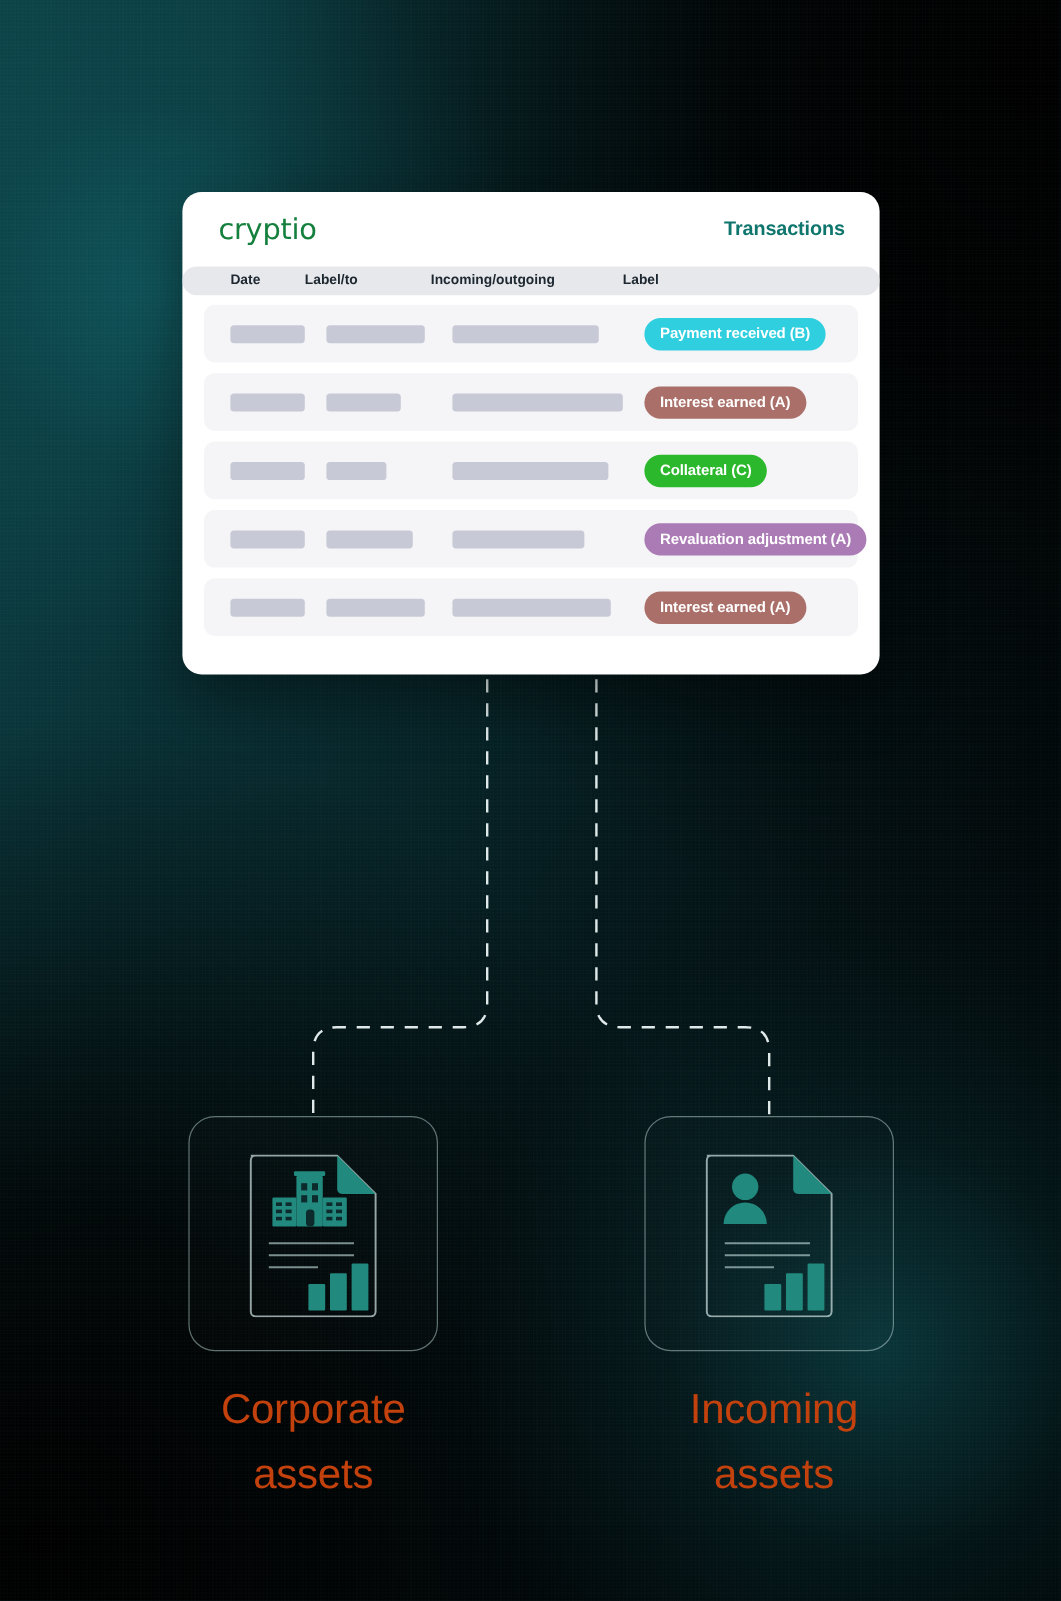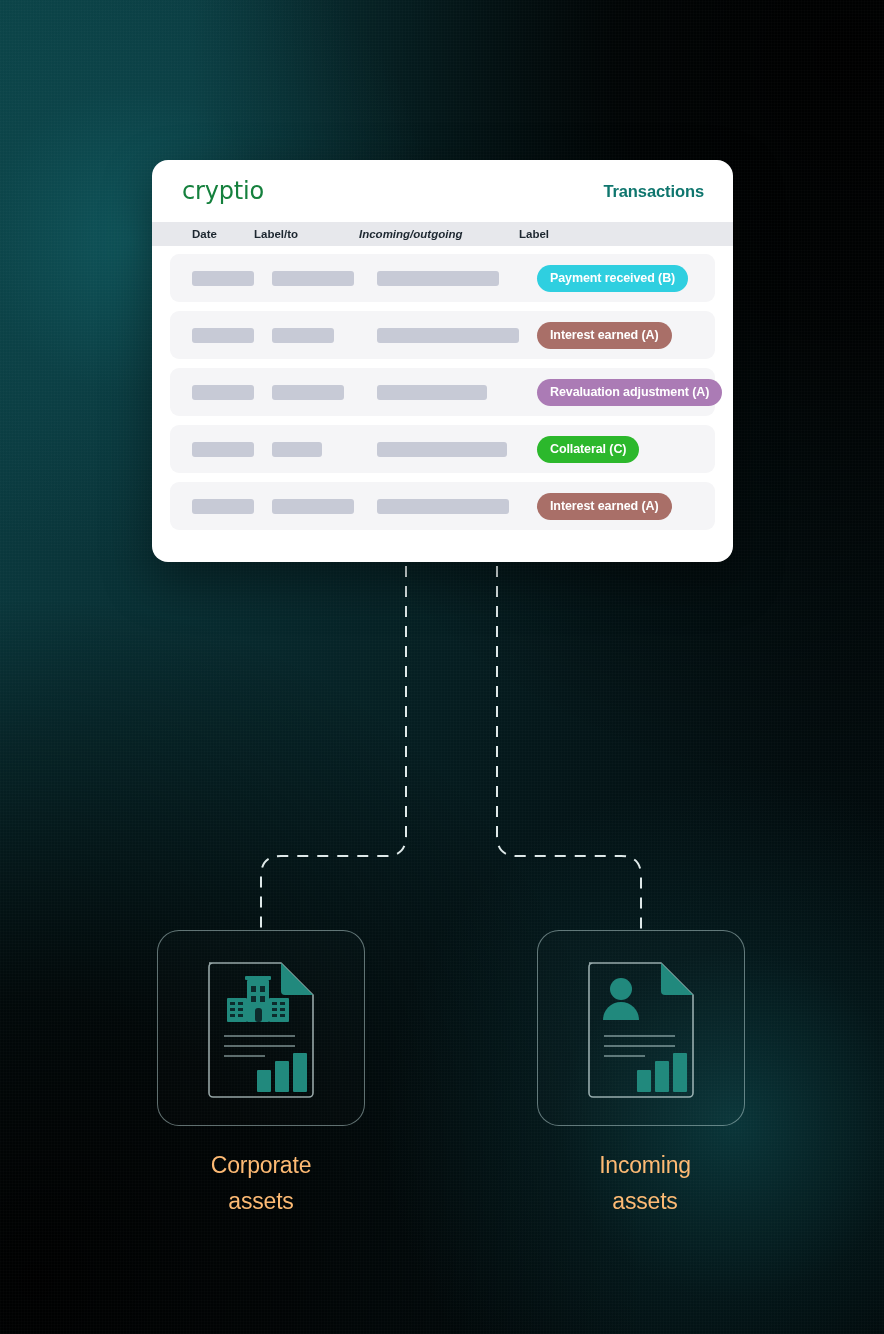--- a/index.html
+++ b/index.html
@@ -51,26 +51,26 @@
     padding:0 29px 0 30px; justify-content:space-between;
   }
   .logo-mark {
     font-size:24px; letter-spacing:-0.2px; color:#15803d;
     font-weight:400; display:flex; align-items:baseline;
     font-family:"DejaVu Sans", sans-serif;
   }
   .card-title { font-size:16.5px; font-weight:bold; color:#0f766e; letter-spacing:-0.1px; }
   .col-head {
     height:24px; background:#e7e8ec; display:flex; align-items:center;
-    font-size:11.5px; font-weight:bold; color:#1d2730;
+    font-size:11.5px; font-weight:bold; color:#1d2730;border-radius:12px;
   }
   .col-head > div { flex:0 0 auto; }
   .c1 { width:102px; padding-left:40px; }
   .c2 { width:105px; }
-  .c3 { width:160px;font-style:italic; }
+  .c3 { width:160px; }
   .c4 { flex:1 1 auto; }
   .rows { padding:8px 18px 10px 18px; }
   .txn-row {
     height:48px; background:#f5f5f7; border-radius:9px;
     display:flex; align-items:center; margin-bottom:9px;
     padding-left:0;
   }
   .txn-row:last-child { margin-bottom:0; }
   .sk {
     height:15px; background:#c7cad6; border-radius:3px;
@@ -95,21 +95,21 @@
     position:absolute; width:208px; height:196px;
     border:1px solid rgba(190,215,215,0.50);
     border-radius:22px;
     display:flex; align-items:center; justify-content:center;
     background:rgba(255,255,255,0.012);
   }
   #asset-box-corporate { left:157px; top:930px; }
   #asset-box-customer  { left:537px; top:930px; }
   .asset-label {
     position:absolute; width:300px; text-align:center;
-    color:#fdba74; font-size:23px; line-height:1.55; letter-spacing:-0.2px;
+    color:#c2410c; font-size:35px; line-height:1.55; letter-spacing:-0.2px;
   }
   #asset-label-corporate { left:111px; top:1148px; }
   #asset-label-customer  { left:495px; top:1148px; }
 </style>
 </head>
 <body>
 
 <div id="stage">
   <div class="bg-base"></div>
   <div class="bg-glow-tl"></div>
@@ -159,41 +159,41 @@
           </div>
           <div class="cell k4">
             <span class="badge" style="background: rgb(169, 111, 104);">Interest earned (A)</span>
           </div>
         </div>
         <div class="txn-row">
           <div class="cell k1">
             <div class="sk" style="width: 62px;"></div>
           </div>
           <div class="cell k2">
+            <div class="sk" style="width: 50px;"></div>
+          </div>
+          <div class="cell k3">
+            <div class="sk" style="width: 130px;"></div>
+          </div>
+          <div class="cell k4">
+            <span class="badge" style="background: rgb(44, 184, 44);">Collateral (C)</span>
+          </div>
+        </div>
+        <div class="txn-row">
+          <div class="cell k1">
+            <div class="sk" style="width: 62px;"></div>
+          </div>
+          <div class="cell k2">
             <div class="sk" style="width: 72px;"></div>
           </div>
           <div class="cell k3">
             <div class="sk" style="width: 110px;"></div>
           </div>
           <div class="cell k4">
             <span class="badge" style="background: rgb(171, 123, 181);">Revaluation adjustment (A)</span>
-          </div>
-        </div>
-        <div class="txn-row">
-          <div class="cell k1">
-            <div class="sk" style="width: 62px;"></div>
-          </div>
-          <div class="cell k2">
-            <div class="sk" style="width: 50px;"></div>
-          </div>
-          <div class="cell k3">
-            <div class="sk" style="width: 130px;"></div>
-          </div>
-          <div class="cell k4">
-            <span class="badge" style="background: rgb(44, 184, 44);">Collateral (C)</span>
           </div>
         </div>
         <div class="txn-row">
           <div class="cell k1">
             <div class="sk" style="width: 62px;"></div>
           </div>
           <div class="cell k2">
             <div class="sk" style="width: 82px;"></div>
           </div>
           <div class="cell k3">

